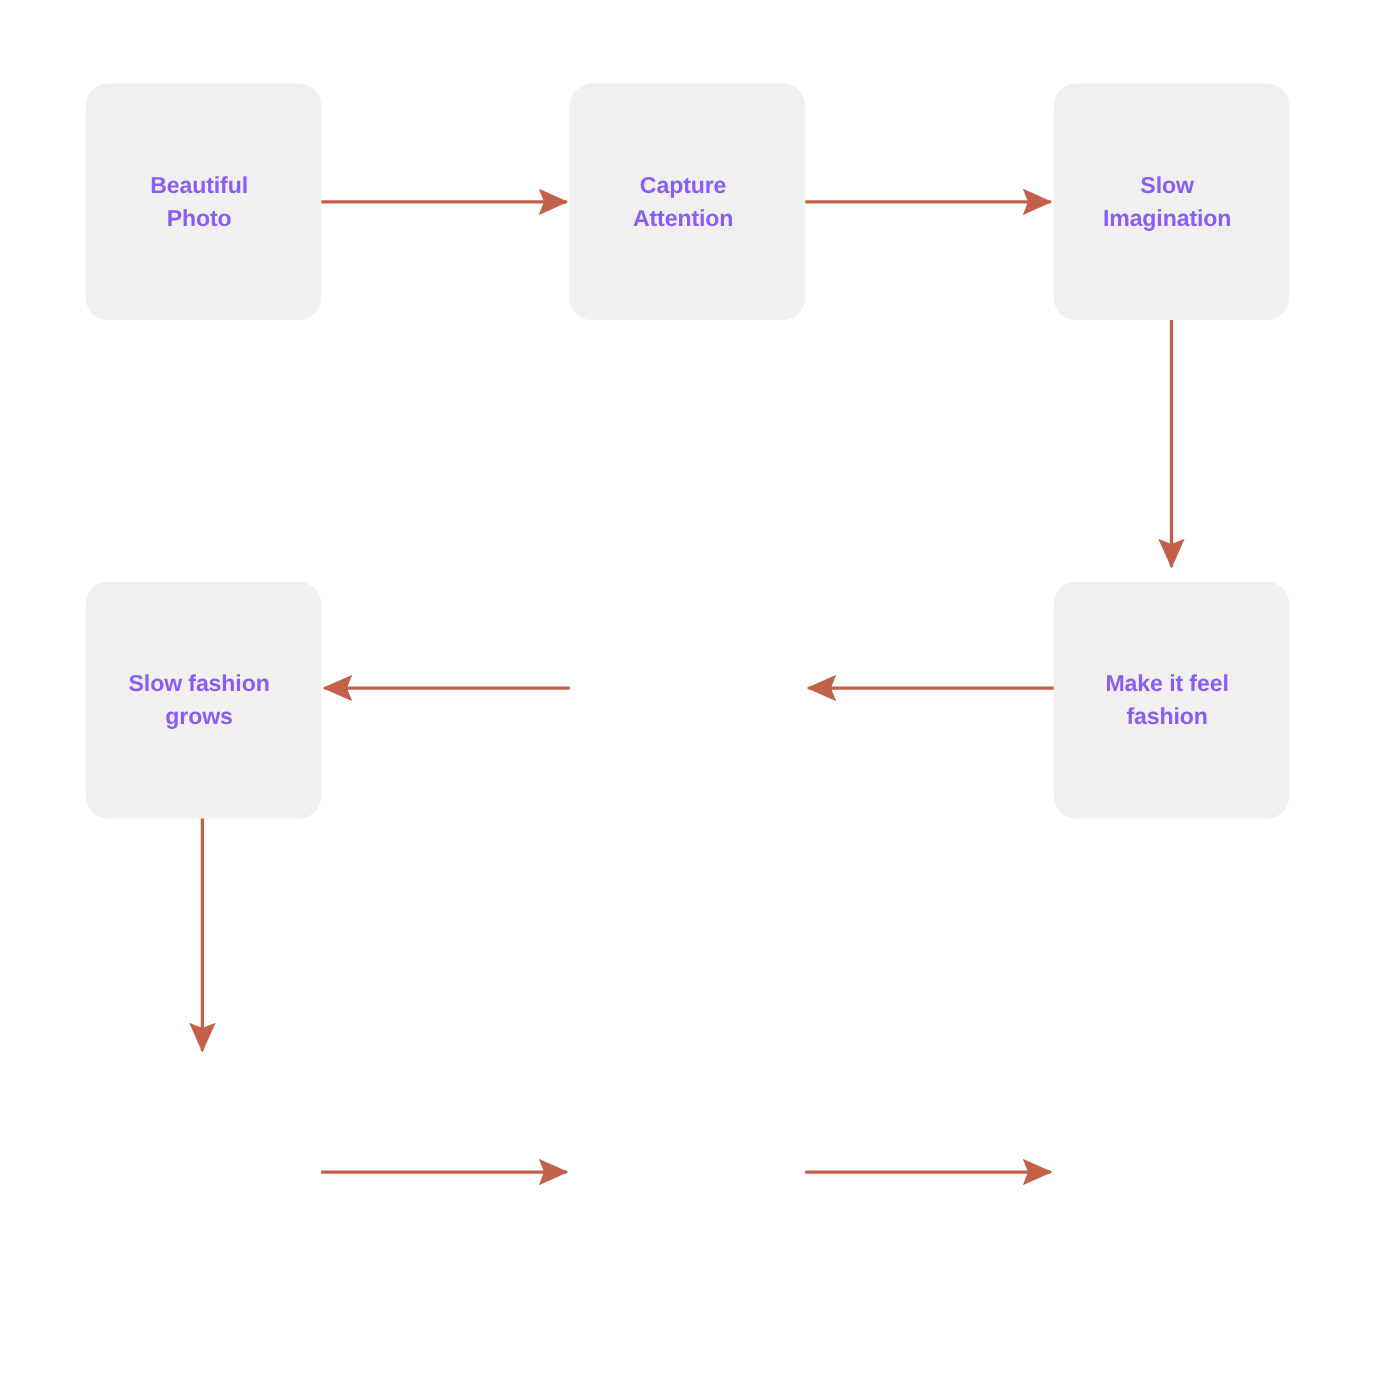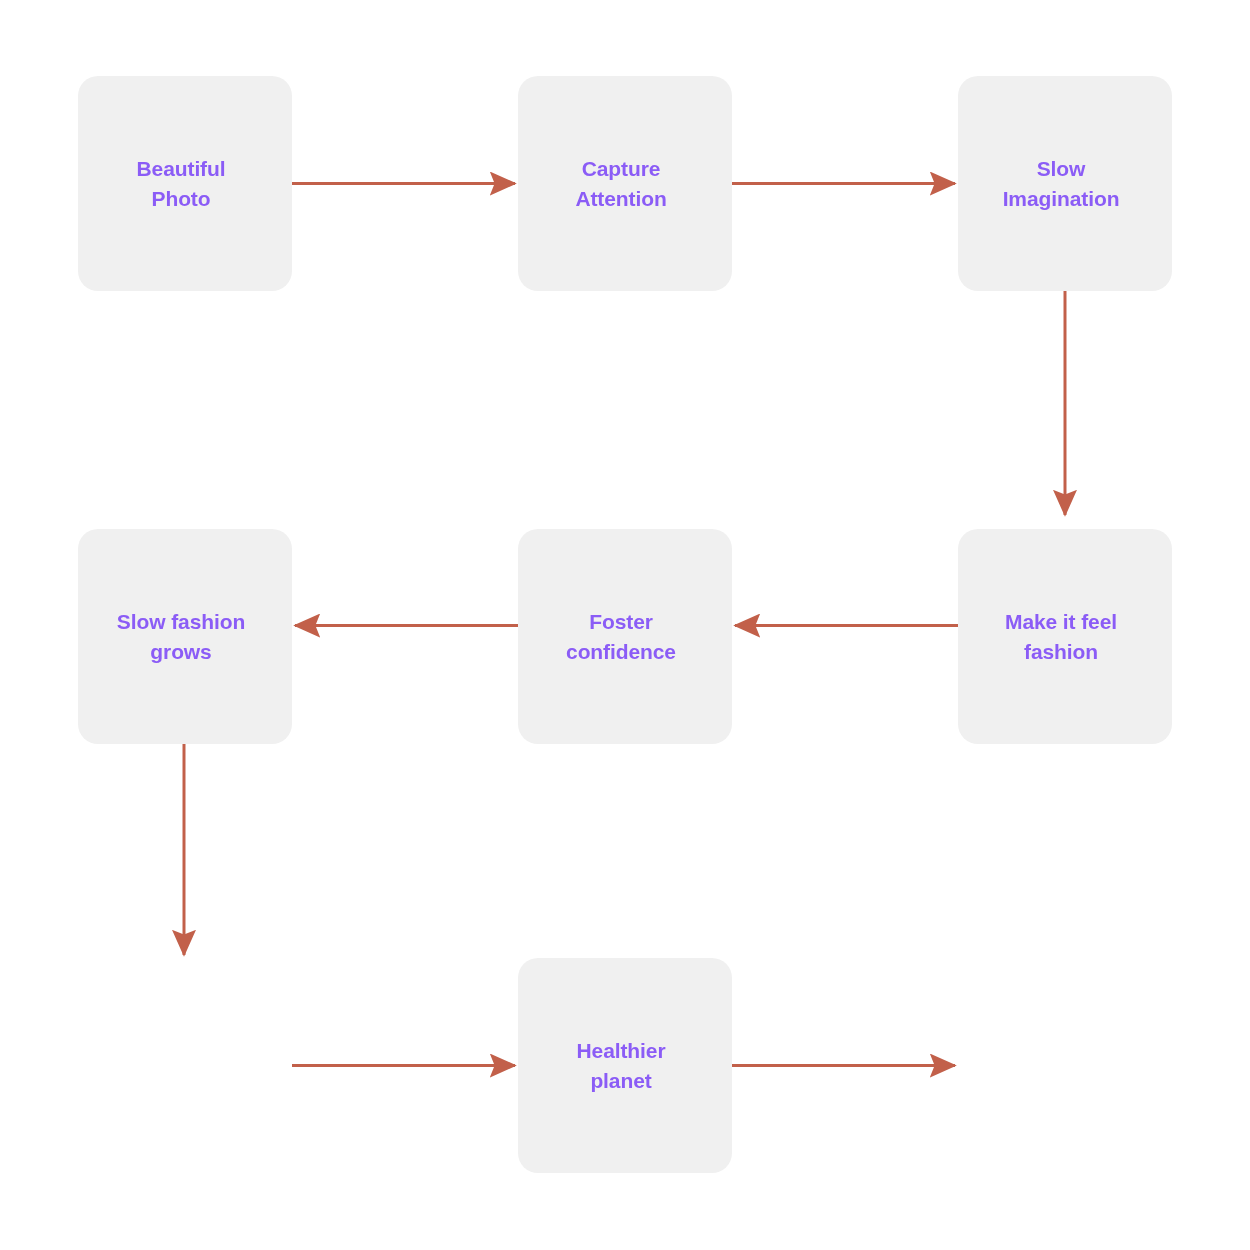--- a/index.html
+++ b/index.html
@@ -102,30 +102,22 @@
   <div class="node col-2 row-0">
     <div class="node-label">Slow
 Imagination</div>
   </div>
 
   <div class="node col-0 row-1">
     <div class="node-label">Slow fashion
 grows</div>
   </div>
 
-  <div class="node col-1 row-1">
-    <div class="node-label">Foster
-confidence</div>
-  </div>
 
   <div class="node col-2 row-1">
     <div class="node-label">Make it feel
 fashion</div>
   </div>
 
 
-  <div class="node col-1 row-2">
-    <div class="node-label">Healthier
-planet</div>
-  </div>
 
 
 </div>
 
 </body></html>

